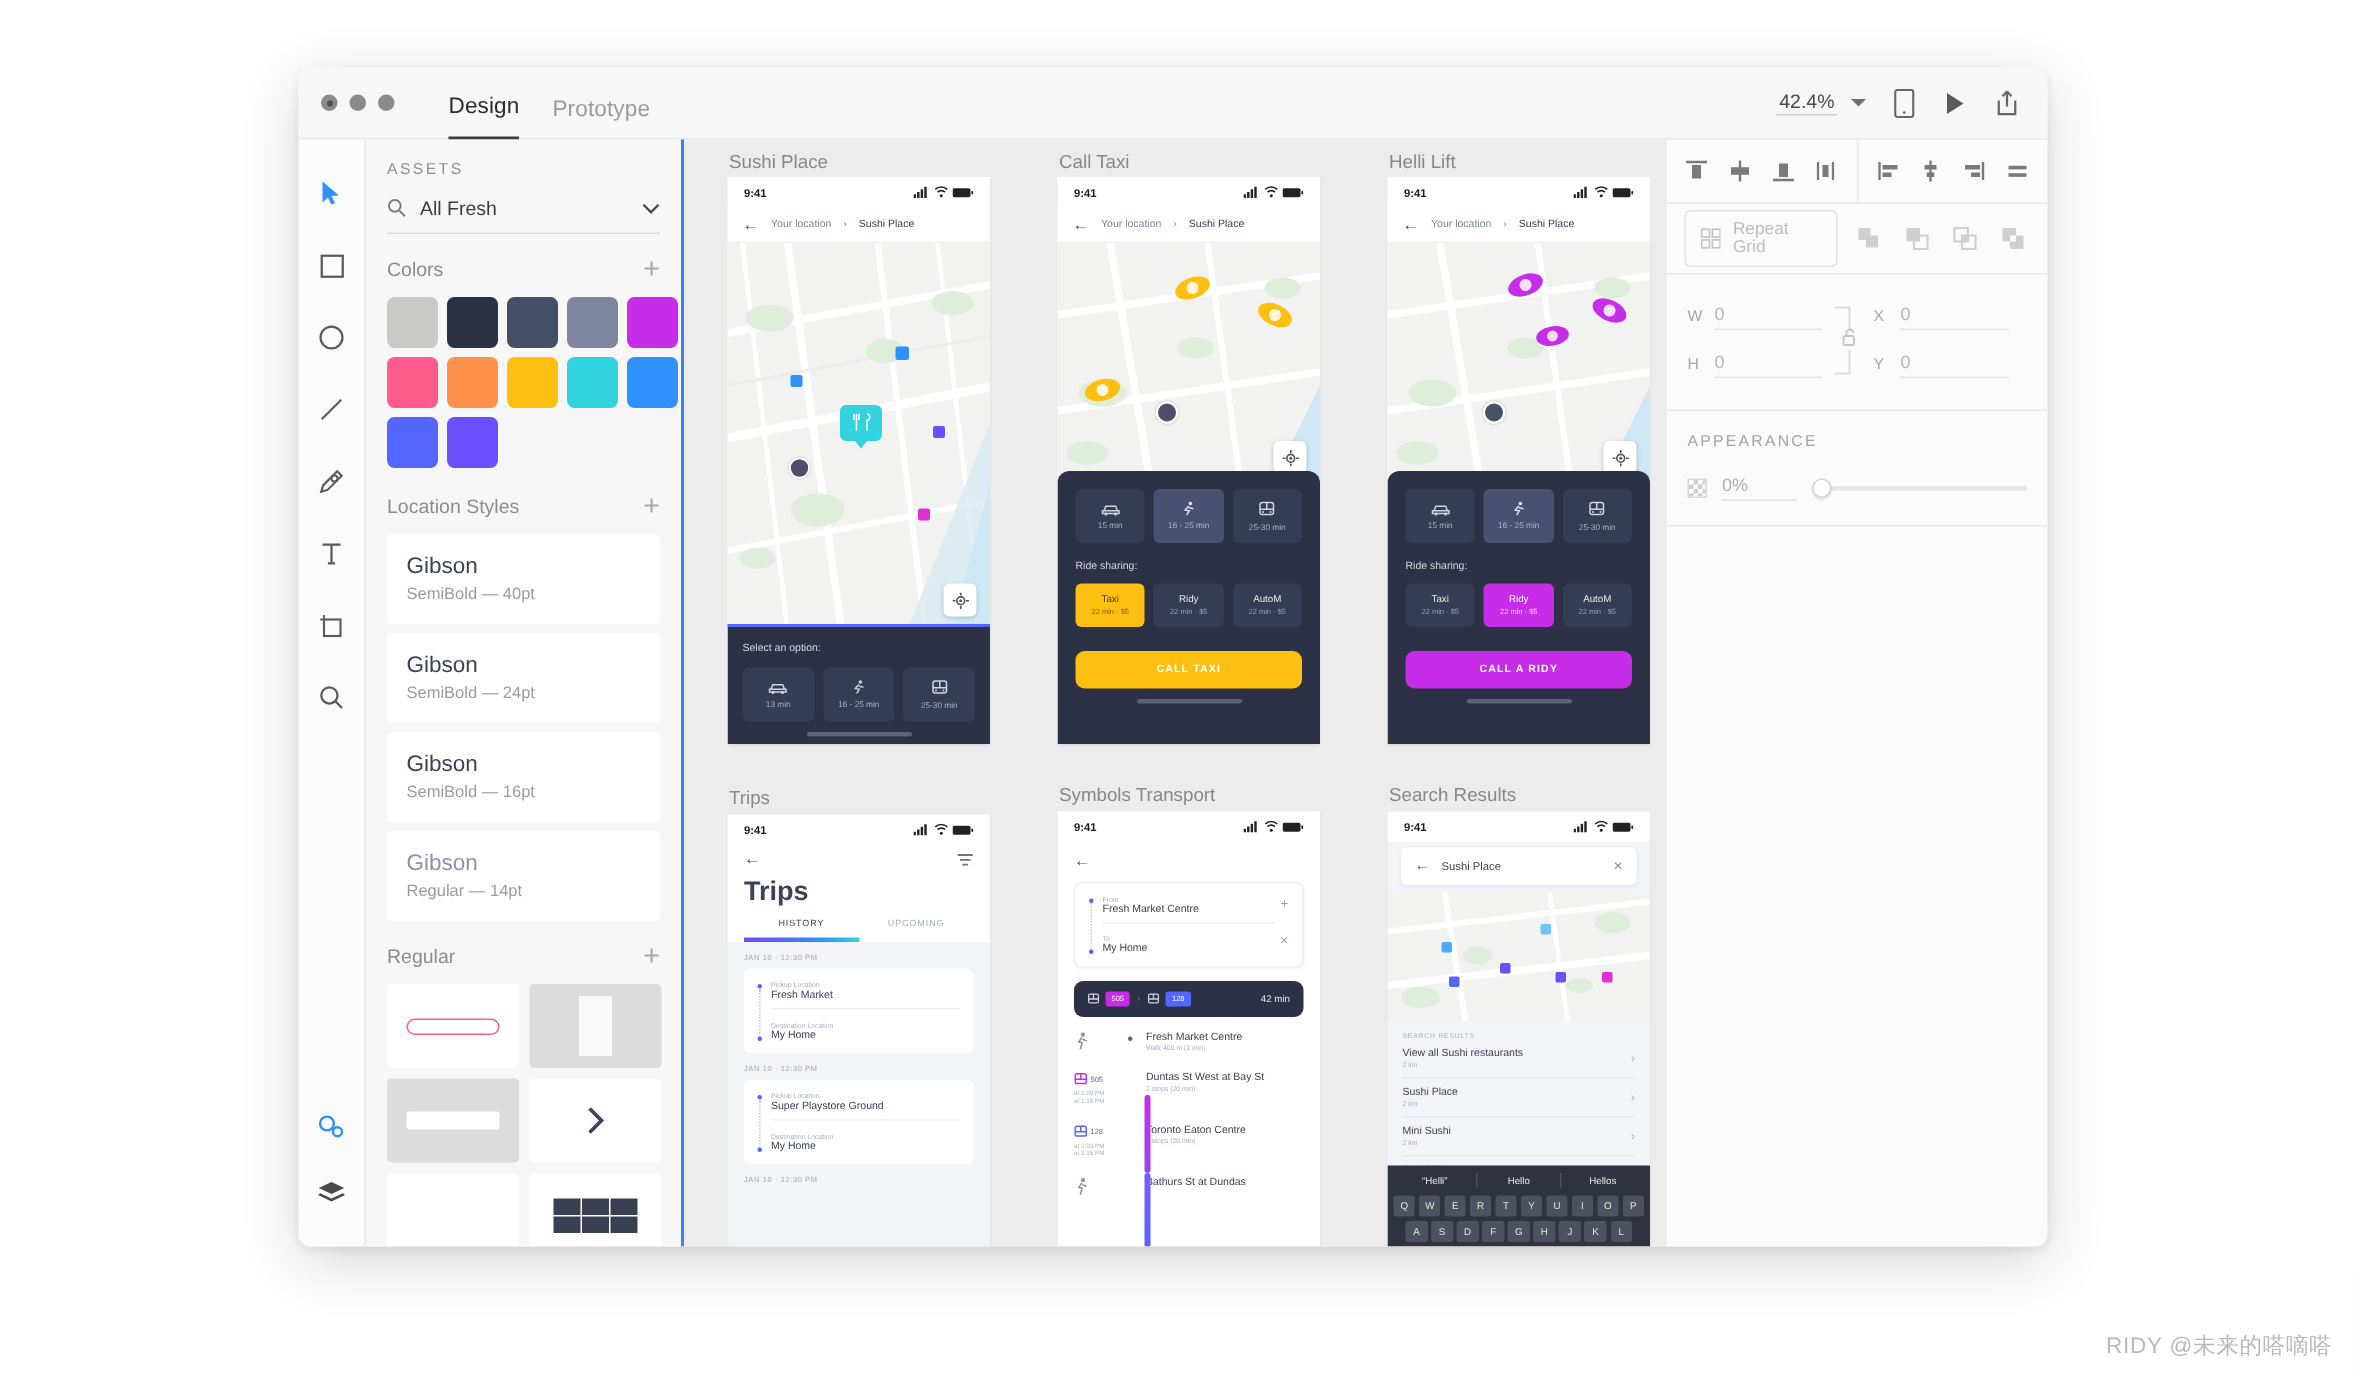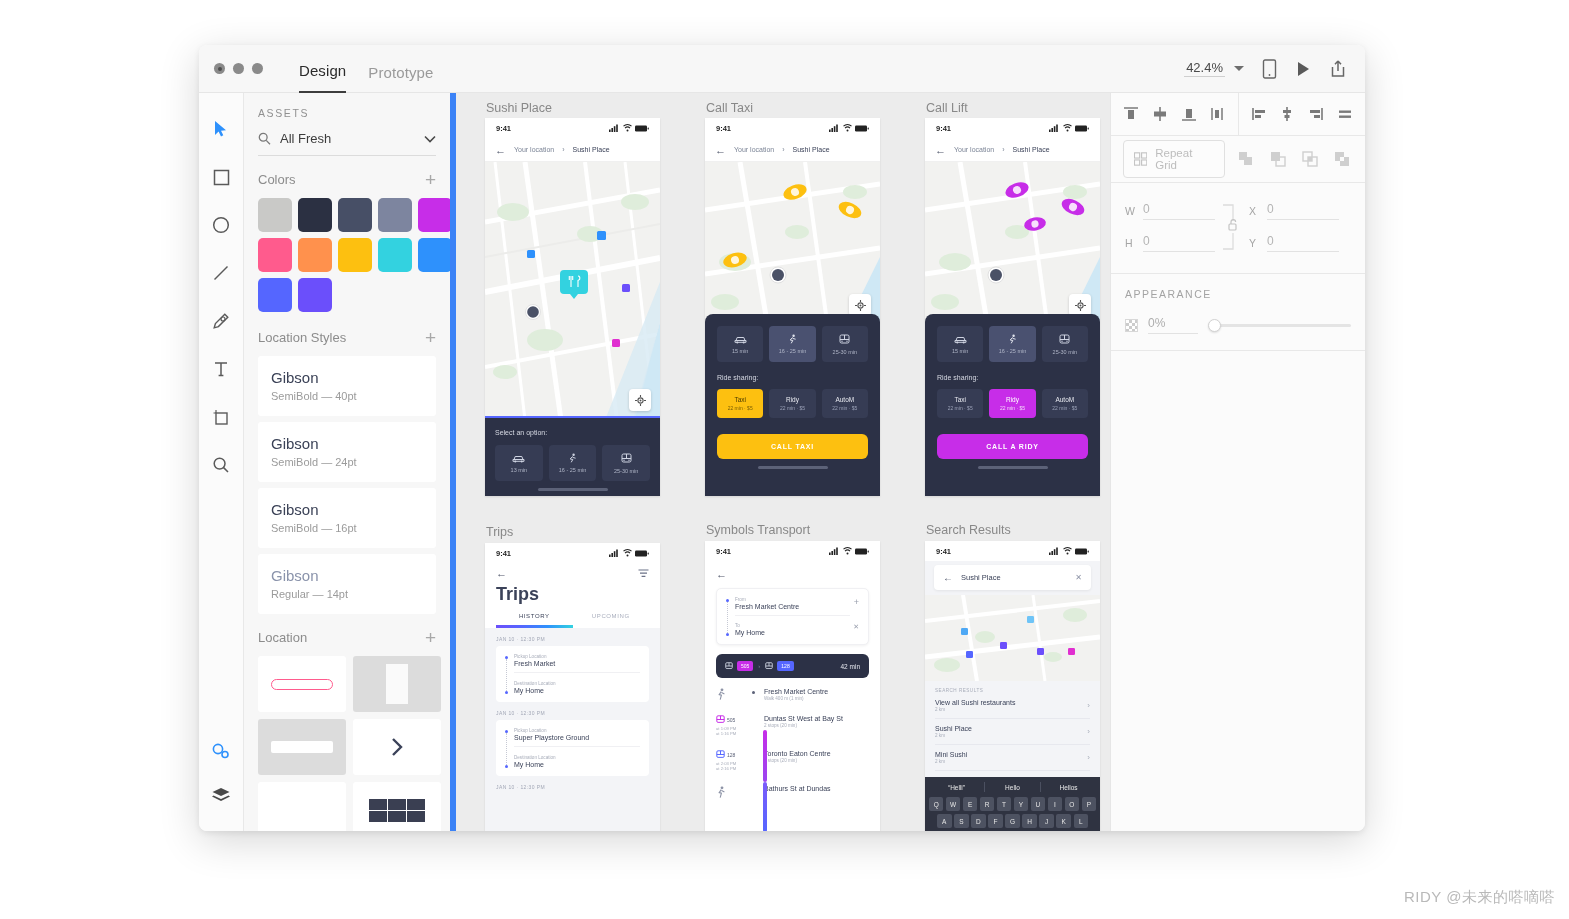--- a/index.html
+++ b/index.html
@@ -64,21 +64,21 @@
     padding-top: 12px;
     position: relative;
   }
   .tool { width: 45px; height: 48px; display:flex; align-items:center; justify-content:center; cursor:pointer; }
   .toolrail .spacer { flex:1; }
   .tool-bottom { width:45px; height:44px; display:flex;align-items:center;justify-content:center;cursor:pointer; }
 
   
   .assets {
     width: 212px; flex:0 0 212px; background:#f7f7f7;
-    border-right:6px solid #3b82f6;
+    border-right:2px solid #3b82f6;
     overflow:hidden; position:relative;
     display:flex; flex-direction:column;
   }
   .assets-inner { padding: 14px 14px 0 14px; overflow:hidden; }
   .panel-hdr { font-size:10.5px; letter-spacing:1.6px; color:#909090; margin-bottom:12px; }
   .search-row {
     display:flex; align-items:center; gap:9px;
     border-bottom:1px solid #dcdcdc; padding-bottom:9px; margin-bottom:16px;
   }
   .search-row .txt { font-size:13px; color:#3c3c3c; flex:1; }
@@ -350,21 +350,21 @@
                 <div class="n">Gibson</div>
                 <div class="d">SemiBold — 16pt</div>
               </div>
               <div class="style-card">
                 <div class="n light">Gibson</div>
                 <div class="d">Regular — 14pt</div>
               </div>
             </div>
 
           <div class="sec-hdr">
-            <span class="t">Location</span>
+            <span class="t">Regular</span>
             <span class="plus">+</span>
           </div>
           <div class="symbols" id="symbols">
               <div class="sym">
                 <div style="width:62px;height:11px;border:1px solid #FF5B8D;border-radius:6px;"></div>
               </div>
               <div class="sym gray">
                 <div style="width:22px;height:40px;background:#fafafa;"></div>
               </div>
               <div class="sym gray">
@@ -387,21 +387,21 @@
                 </div>
               </div>
             </div>
         </div>
       </div>
 
       <div class="canvas">
 
         <div class="ab-label" style="left:30px; top:8px;">Sushi Place</div>
         <div class="ab-label" style="left:250px; top:8px;">Call Taxi</div>
-        <div class="ab-label" style="left:470px; top:8px;">Call Lift</div>
+        <div class="ab-label" style="left:470px; top:8px;">Helli Lift</div>
 
         <div class="ab" style="left:29px; top:25px; width:175px; height:378px;">
           <div class="status">
             <span>9:41</span>
             <span class="icons">
               <svg width="11" height="8" viewBox="0 0 11 8">
                   <rect x="0" y="5.5" width="1.6" height="2.5" fill="#222"></rect>
                   <rect x="2.4" y="4" width="1.6" height="4" fill="#222"></rect>
                   <rect x="4.8" y="2.2" width="1.6" height="5.8" fill="#222"></rect>
                   <rect x="7.2" y="0.5" width="1.6" height="7.5" fill="#222"></rect>

